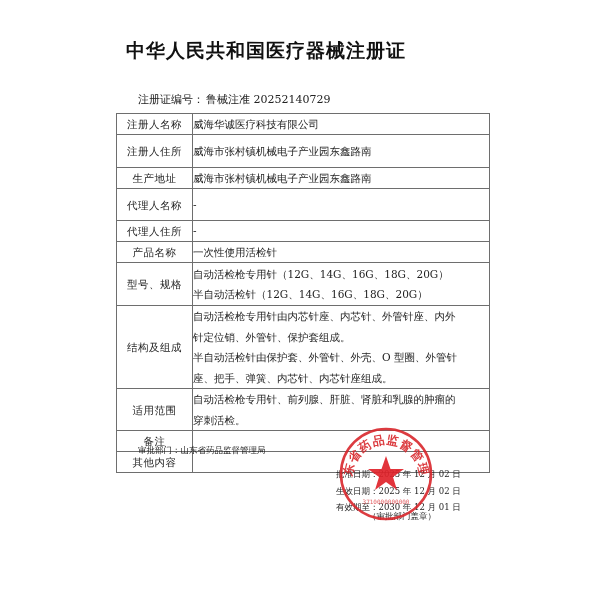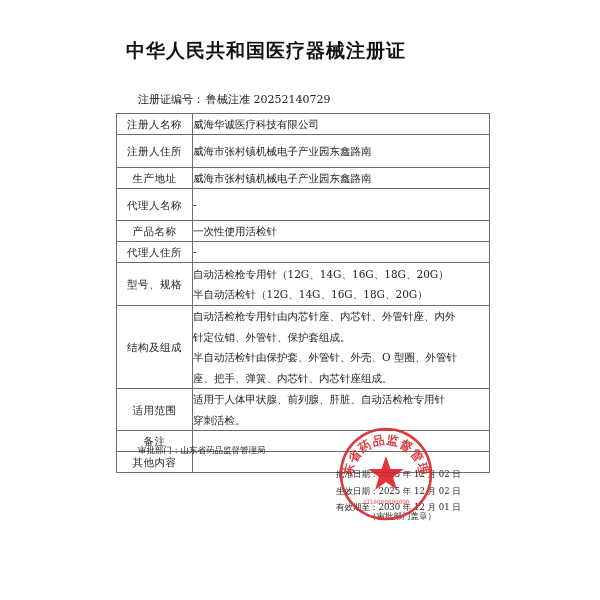--- a/index.html
+++ b/index.html
@@ -42,47 +42,47 @@
   </tr>
   <tr style="height:21px">
     <td class="lab">生产地址</td>
     <td class="val">威海市张村镇机械电子产业园东鑫路南</td>
   </tr>
   <tr style="height:32px">
     <td class="lab">代理人名称</td>
     <td class="val">-</td>
   </tr>
   <tr style="height:21px">
+    <td class="lab">代理人住所</td>
+    <td class="val">-</td>
+  </tr>
+  <tr style="height:21px">
     <td class="lab">产品名称</td>
     <td class="val">一次性使用活检针</td>
-  </tr>
-  <tr style="height:21px">
-    <td class="lab">代理人住所</td>
-    <td class="val">-</td>
   </tr>
   <tr style="height:43px">
     <td class="lab">型号、规格</td>
     <td class="val">
       <span class="line">自动活检枪专用针（12G、14G、16G、18G、20G）</span>
       <span class="line">半自动活检针（12G、14G、16G、18G、20G）</span>
     </td>
   </tr>
   <tr style="height:83px">
     <td class="lab">结构及组成</td>
     <td class="val">
       <span class="line">自动活检枪专用针由内芯针座、内芯针、外管针座、内外</span>
       <span class="line">针定位销、外管针、保护套组成。</span>
       <span class="line">半自动活检针由保护套、外管针、外壳、O 型圈、外管针</span>
       <span class="line">座、把手、弹簧、内芯针、内芯针座组成。</span>
     </td>
   </tr>
   <tr style="height:38px">
     <td class="lab">适用范围</td>
     <td class="val">
-      <span class="line">适用于人体甲状腺、前列腺、肝脏、自动活检枪专用针</span>
+      <span class="line">自动活检枪专用针、前列腺、肝脏、肾脏和乳腺的肿瘤的</span>
       <span class="line">穿刺活检。</span>
     </td>
   </tr>
   <tr style="height:19px">
     <td class="lab">备注</td>
     <td class="val"></td>
   </tr>
   <tr style="height:19px">
     <td class="lab">其他内容</td>
     <td class="val"></td>

